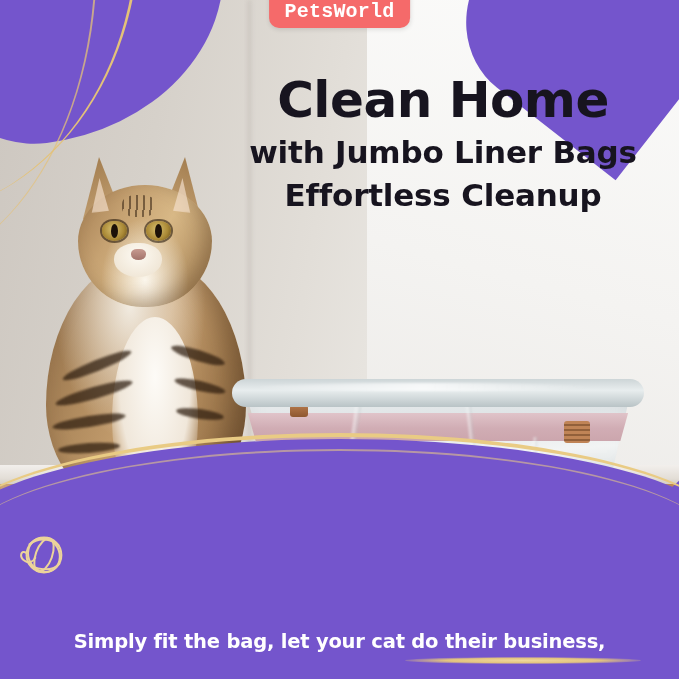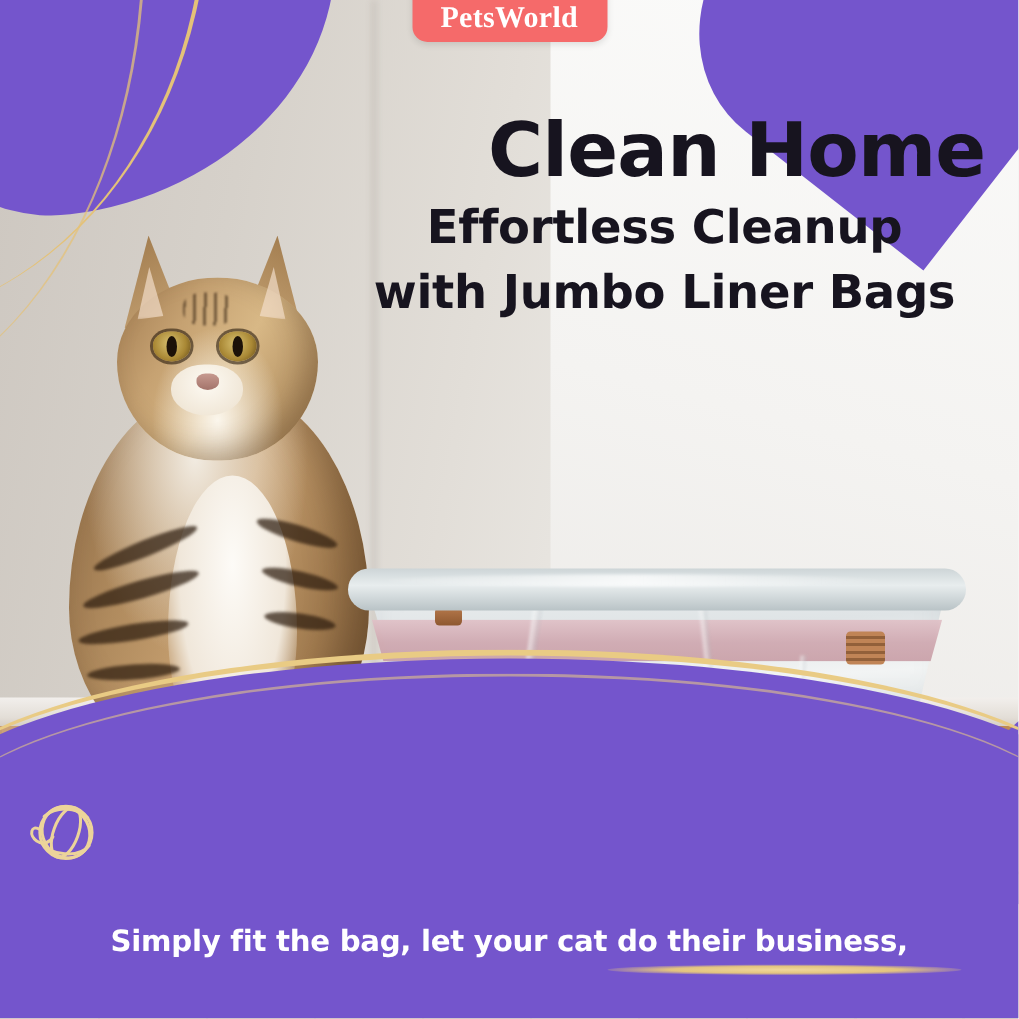--- a/index.html
+++ b/index.html
@@ -230,21 +230,21 @@
   
   .logo-badge {
     position:absolute; left:50%; top:-14px; transform:translateX(-50%);
     background:#f56a6a;
     border-radius:10px;
     padding:16px 16px 6px;
     min-width:130px; text-align:center;
     box-shadow:0 2px 4px rgba(0,0,0,.10);
   }
   .logo-text {
-    font-family:Liberation Serif, serif;
+    font-family:Liberation Mono, monospace;
     font-weight:bold; font-size:20px; color:#ffffff; letter-spacing:.2px;
     line-height:1;
   }
 
   
   .copy { position:absolute; right:22px; top:72px; width:428px; text-align:center; }
   .h-happy {
     font-family:"DejaVu Serif", serif;
     font-weight:bold;
     font-size:56px; line-height:.98;
@@ -252,34 +252,33 @@
     letter-spacing:1px;
     text-shadow:0 1px 0 rgba(255,255,255,.4);
   }
   .h-clean {
     font-family:"DejaVu Sans", sans-serif;
     font-weight:bold;
     font-size:50px; line-height:1.06;
     color:#17141f;
     letter-spacing:-.5px;
     margin-top:2px;
-    text-align:right;
   }
   .h-sub {
     font-family:"DejaVu Sans", sans-serif;
     font-weight:bold;
     font-size:31px; line-height:1.14;
     color:#17141f;
     letter-spacing:-.2px;
     margin-top:8px;
   }
 
   
   .footer-copy {
-    position:absolute; left:0; right:0; bottom:38px;
+    position:absolute; left:0; right:0; bottom:24px;
     text-align:center;
     padding:0 22px;
   }
   .f-line {
     font-family:"DejaVu Sans", sans-serif;
     font-weight:bold;
     font-size:19.5px; line-height:1.34;
     color:#ffffff;
     letter-spacing:-.2px;
   }
@@ -369,22 +368,22 @@
       </g>
     </svg>
   </div>
 
   <div class="logo-badge">
     <div class="logo-text">PetsWorld</div>
   </div>
 
   <div class="copy">
     <div class="h-clean">Clean Home</div>
+    <div class="h-sub">with Jumbo Liner Bags</div>
     <div class="h-sub">Effortless Cleanup</div>
-    <div class="h-sub">with Jumbo Liner Bags</div>
   </div>
 
   <div class="footer-copy">
     <div class="f-line">Simply fit the bag, let your cat do their business,</div>
     <div class="f-underline"></div>
   </div>
 
 </div>
 
 </body></html>

